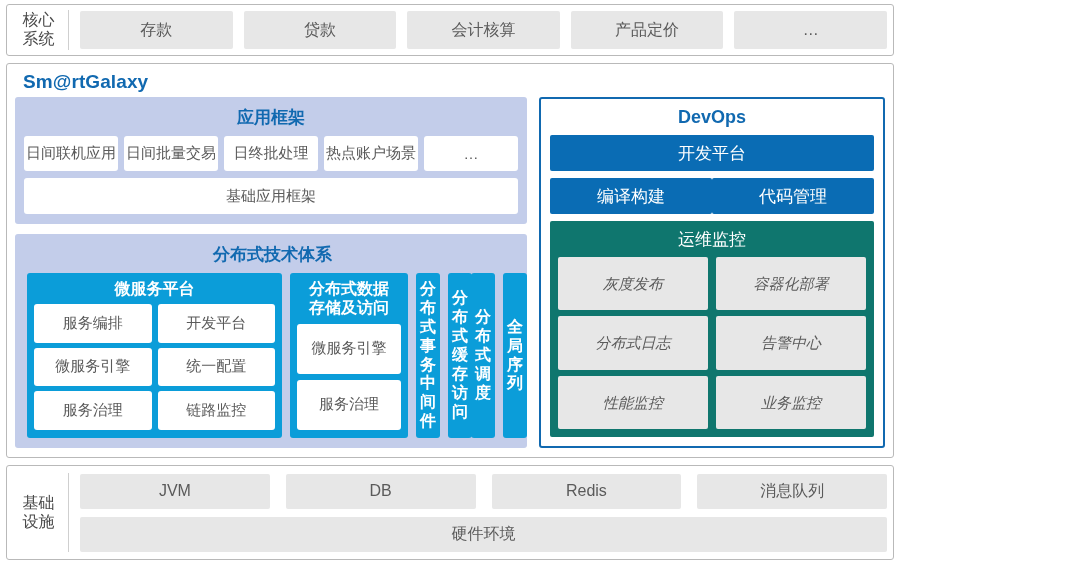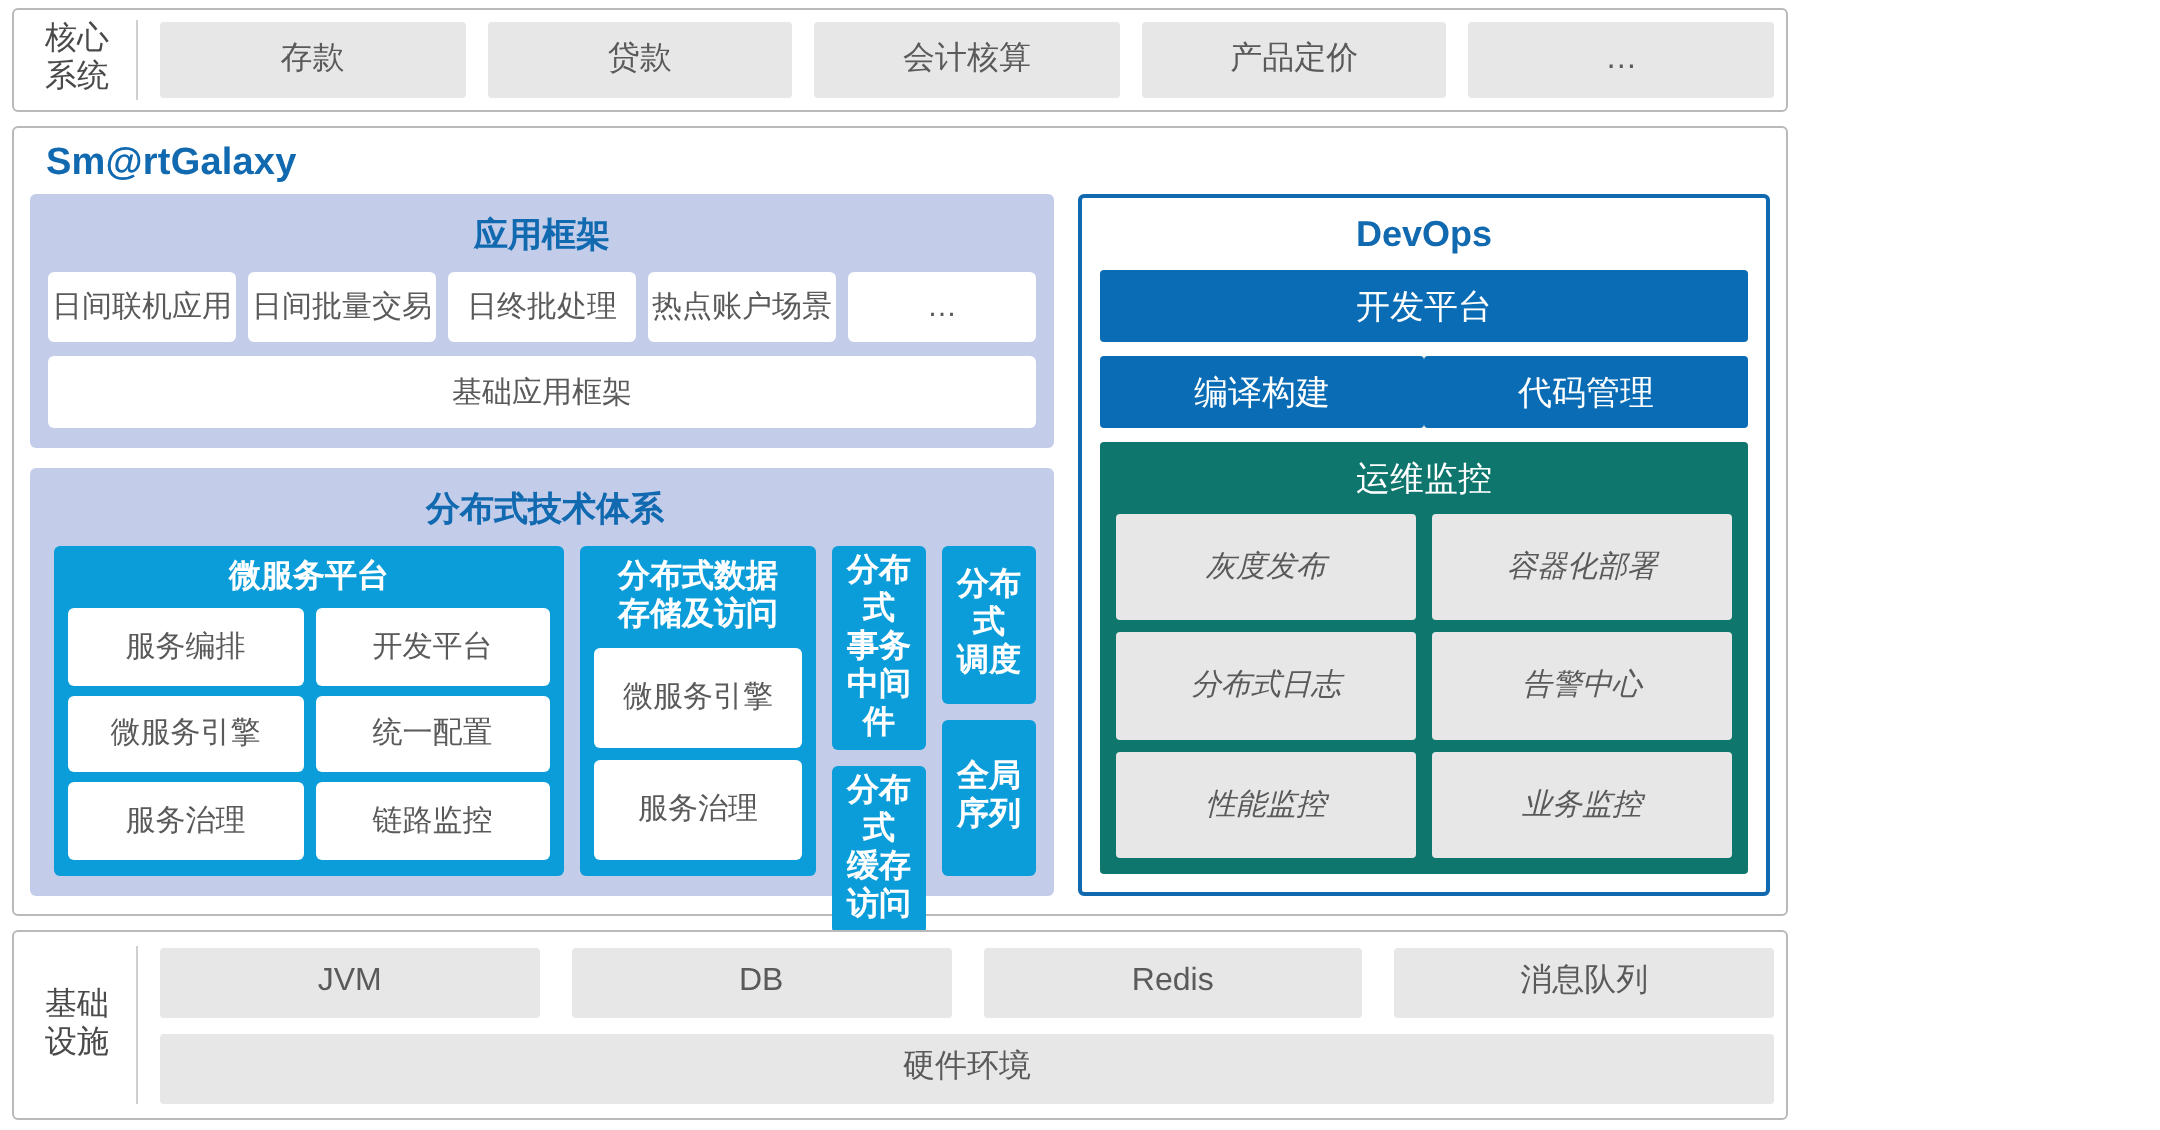--- a/index.html
+++ b/index.html
@@ -206,21 +206,21 @@
     display: flex;
     flex-direction: column;
     gap: 6px;
     flex: 1 1 auto;
   }
   .dt-b-rows .white-chip { flex: 1 1 0; }
 
   .dt-col-c {
     flex: 1 1 0;
     display: flex;
-    flex-direction: column;
+    flex-direction: row;
     gap: 8px;
     min-width: 0;
   }
   .dt-cell {
     flex: 1 1 0;
     display: flex;
     align-items: center;
     justify-content: center;
     padding: 4px;
   }

